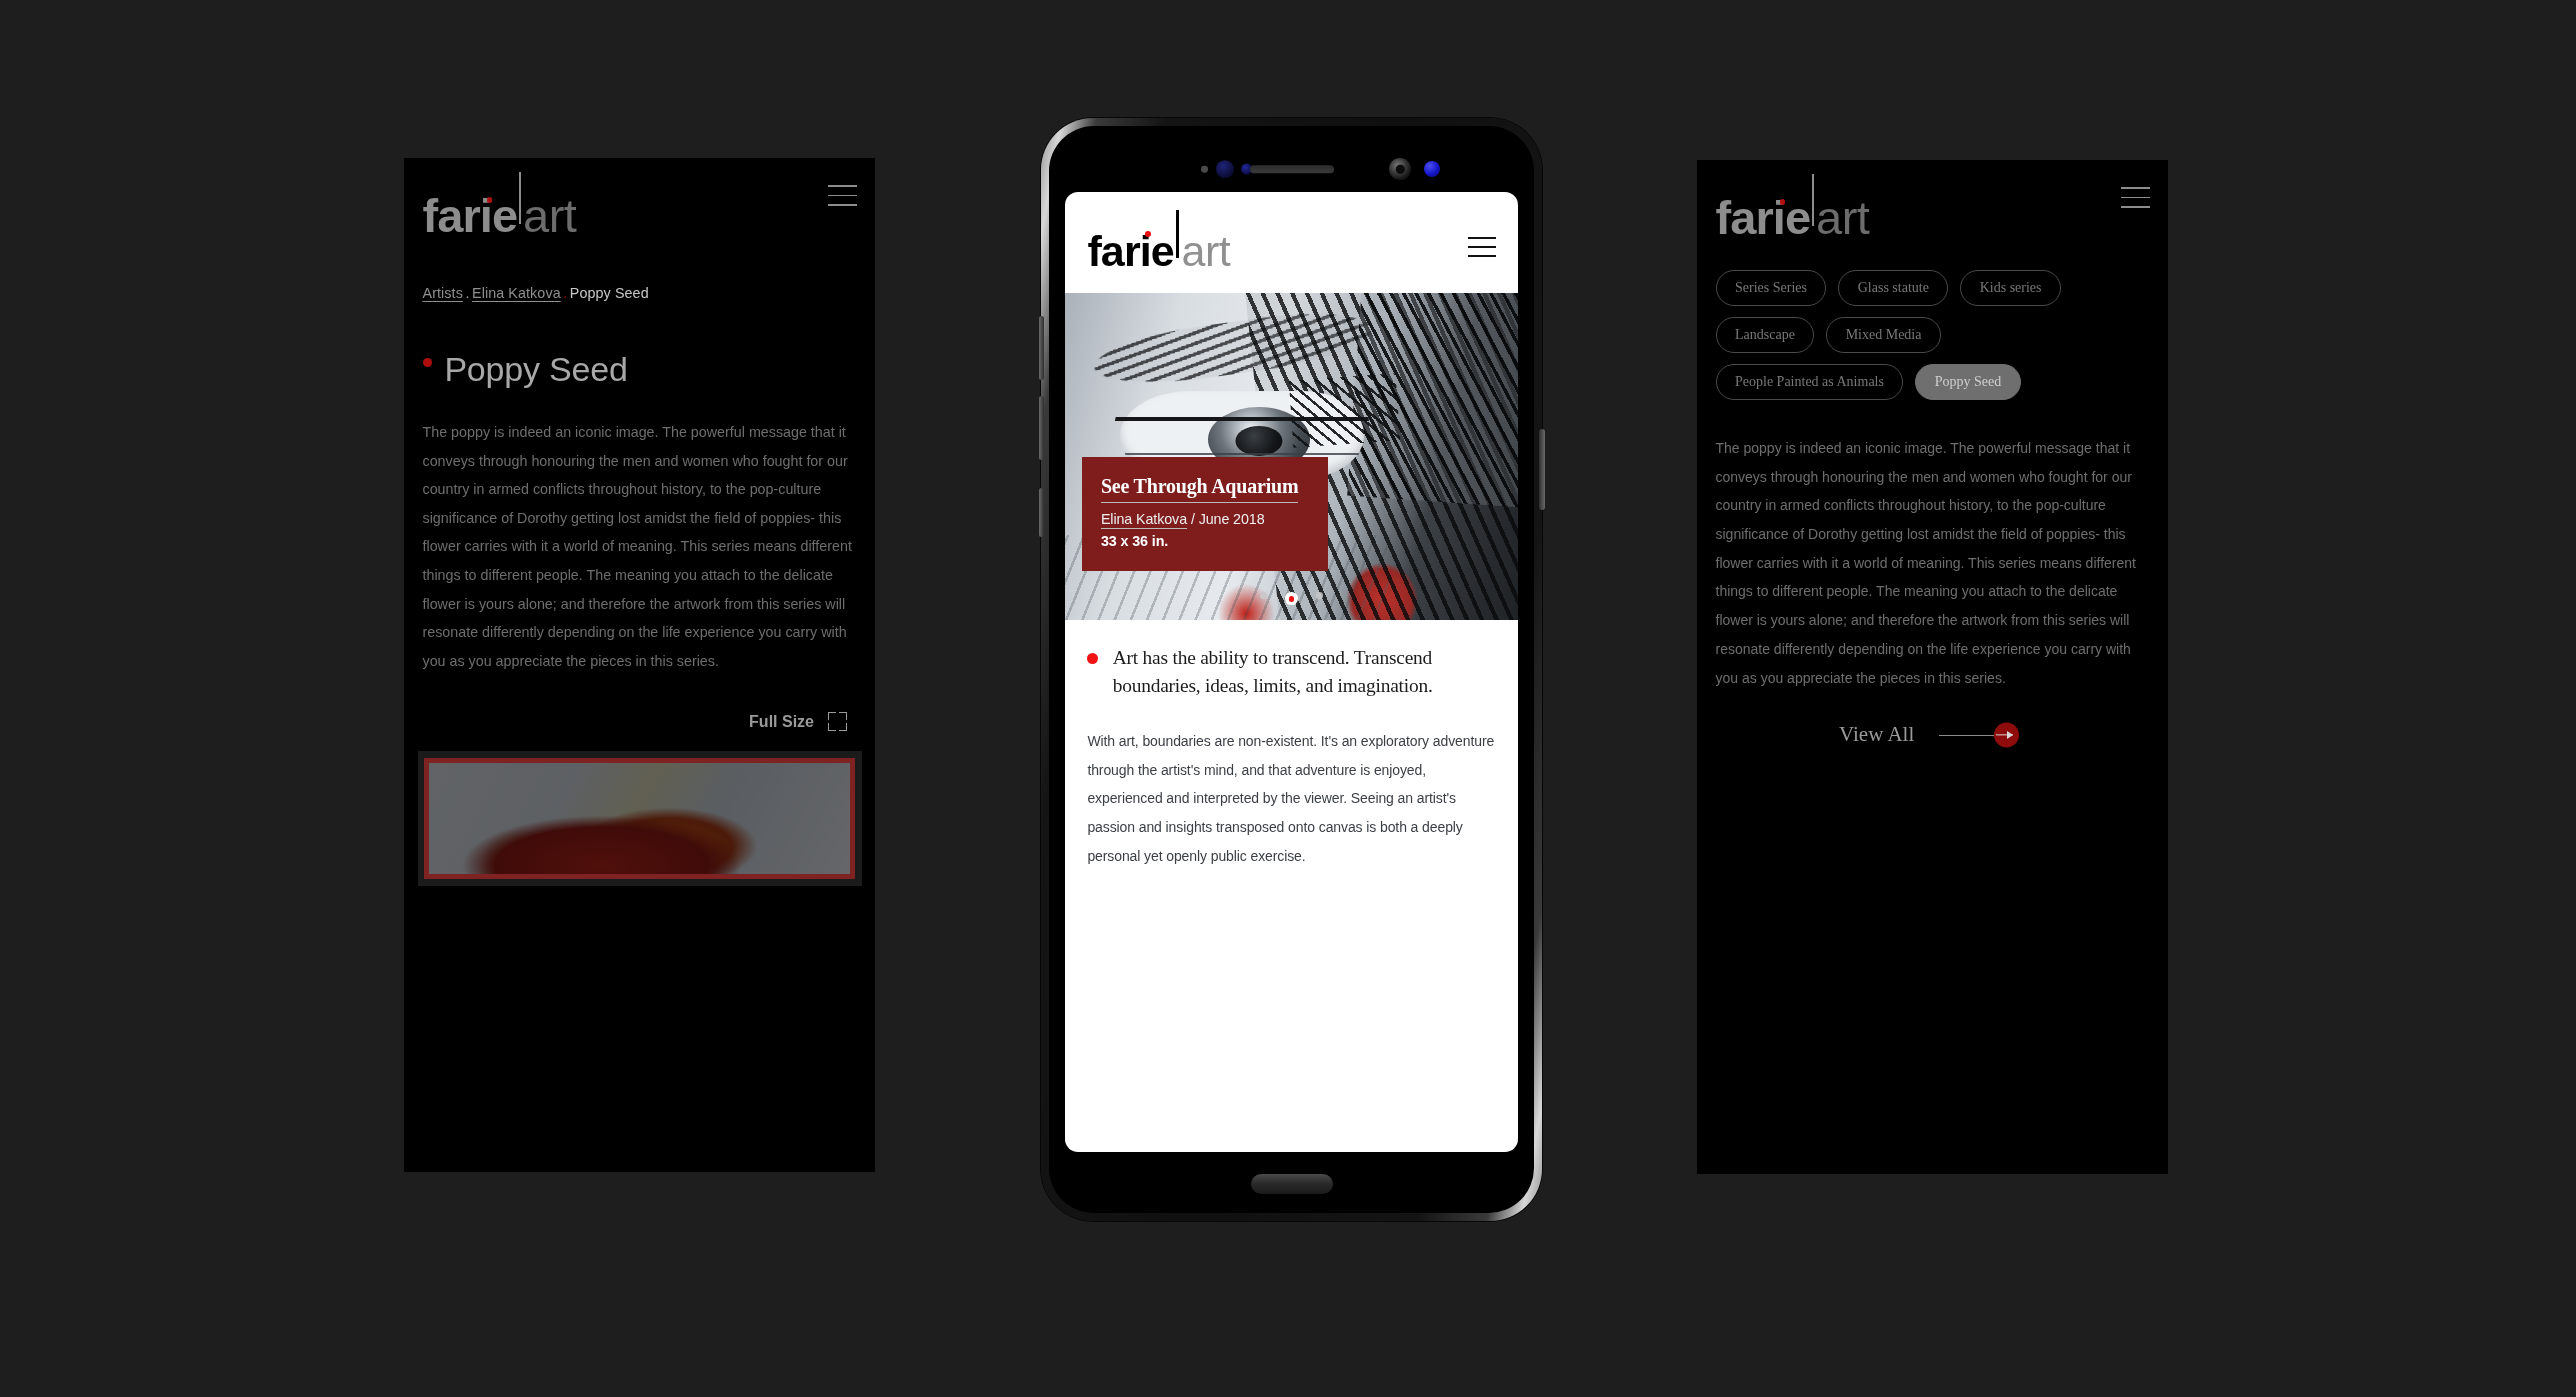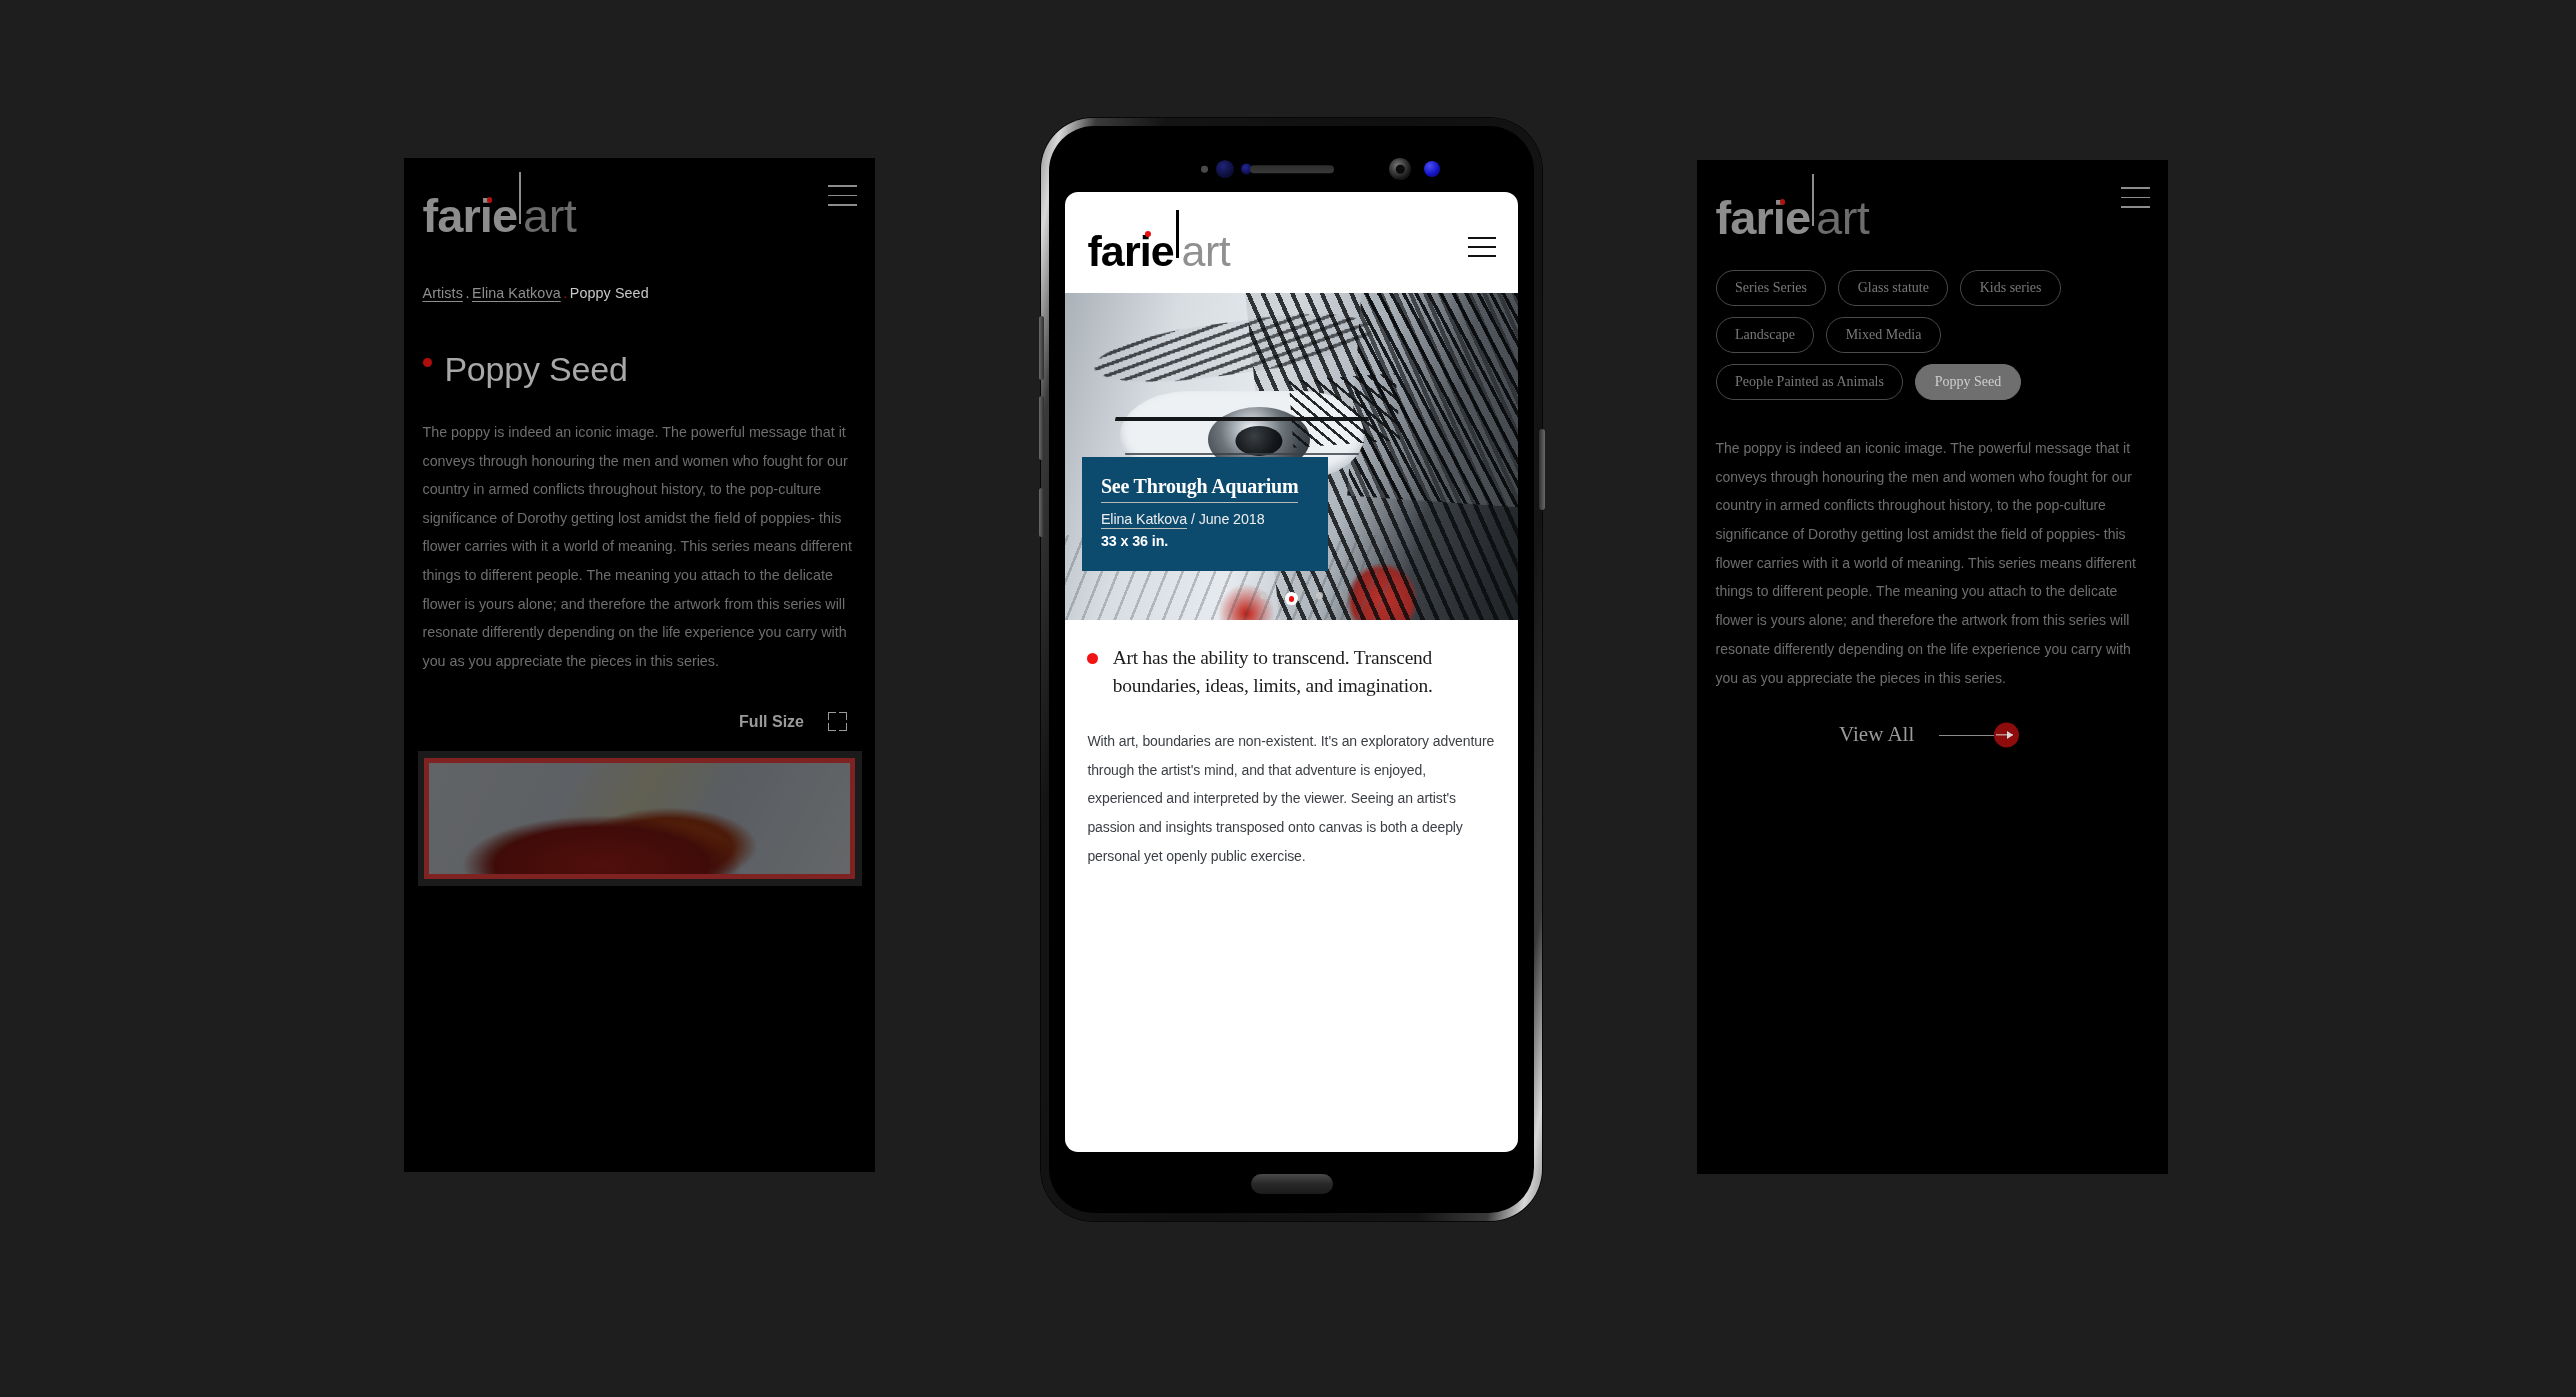--- a/index.html
+++ b/index.html
@@ -49,21 +49,21 @@
   .breadcrumb .crumb-current { color:#c8c8c8; }
 
   .art-title-row { margin-top:49px; display:flex; align-items:center; }
   .art-title-dot { width:9.3px; height:9.3px; border-radius:50%; background:#b00d0d; margin-right:12.6px; margin-bottom:13.5px; flex:none; }
   .art-title { font-size:34px; font-weight:400; color:#a8a8a8; letter-spacing:-0.2px; }
 
   .art-meta { margin-top:11.8px; font-size:15.6px; line-height:1.45; color:#b4b4b4; }
 
   .art-body { margin-top:29px; font-size:14.3px; line-height:2.0; color:#6e6e6e; }
 
-  .fullsize-row { margin-top:37px; display:flex; align-items:center; justify-content:flex-end; gap:24px; padding-right:10px; }
+  .fullsize-row { margin-top:37px; display:flex; align-items:center; justify-content:flex-end; gap:14px; padding-right:10px; }
   .fullsize-label { font-size:16px; font-weight:bold; color:#9a9a9a; }
   .fs-icon { width:18.5px; height:18.5px; position:relative; }
   .fs-icon i { position:absolute; width:7.6px; height:7.6px; border:1.7px solid #9a9a9a; }
   .fs-icon i.tl { top:0; left:0; border-right:0; border-bottom:0; }
   .fs-icon i.tr { top:0; right:0; border-left:0; border-bottom:0; }
   .fs-icon i.bl { bottom:0; left:0; border-right:0; border-top:0; }
   .fs-icon i.br { bottom:0; right:0; border-left:0; border-top:0; }
 
   .art-frame-wrap { margin-top:20px; margin-left:-5px; margin-right:-5px; height:135px; background:#1b1b1b; padding:6.7px; }
   .art-canvas { width:100%; height:100%; position:relative; overflow:hidden;
@@ -188,21 +188,21 @@
   .iris { position:absolute; left:36%; top:18%; width:42%; height:74%; border-radius:50%;
     background:radial-gradient(circle at 42% 34%, #f2f5f8 0%, #c3c9cf 14%, #6e767d 42%, #41484e 70%, #2a3036 100%); }
   .pupil { position:absolute; left:50%; top:52%; transform:translate(-50%,-50%); width:46%; height:46%; border-radius:50%;
     background:radial-gradient(circle at 40% 34%, #3a3f44 0%, #15181b 60%, #090b0d 100%); }
   .lash { position:absolute; right:-14%; top:-16%; width:44%; height:76%;
     background:repeating-linear-gradient(44deg, rgba(15,17,19,0.9) 0px, rgba(15,17,19,0.9) 2.5px, rgba(0,0,0,0) 2.5px, rgba(0,0,0,0) 9.3px);
     transform:rotate(-4deg); }
   .cheek-strokes { position:absolute; left:0; bottom:0; width:72%; height:26%;
     background:repeating-linear-gradient(-68deg, rgba(70,78,86,0.30) 0px, rgba(70,78,86,0.30) 2.5px, rgba(0,0,0,0) 2.5px, rgba(0,0,0,0) 15px); }
 
-  .hero-card { position:absolute; left:17px; bottom:49px; width:246px; background:#0c4a6e; padding:18.5px 18.5px 22px 18.5px; }
+  .hero-card { position:absolute; left:17px; bottom:49px; width:246px; background:#7f1d1d; padding:18.5px 18.5px 22px 18.5px; }
   .hc-title { font-family:"Liberation Serif", serif; font-weight:bold; font-size:20px; color:#fff; letter-spacing:-0.2px;
     border-bottom:1.3px solid #b9b9b9; padding-bottom:3.4px; display:inline-block; }
   .hc-sub { margin-top:8.4px; font-size:14.3px; color:#eee; letter-spacing:-0.1px; }
   .hc-sub .nm { border-bottom:1.3px solid #bdbdbd; padding-bottom:0.8px; }
   .hc-dim { margin-top:5.9px; font-size:14.3px; font-weight:bold; color:#fff; letter-spacing:-0.1px; }
 
   .dots { position:absolute; left:0; right:0; bottom:15px; display:flex; justify-content:center; gap:18.5px; }
   .dot { width:6.7px; height:6.7px; border-radius:50%; background:#c9c9c9; opacity:.85; }
   .dot.active { width:12.6px; height:12.6px; background:#fff; display:flex; align-items:center; justify-content:center; opacity:1; }
   .dot.active::after { content:""; width:5.9px; height:5.9px; border-radius:50%; background:#ee1111; }

